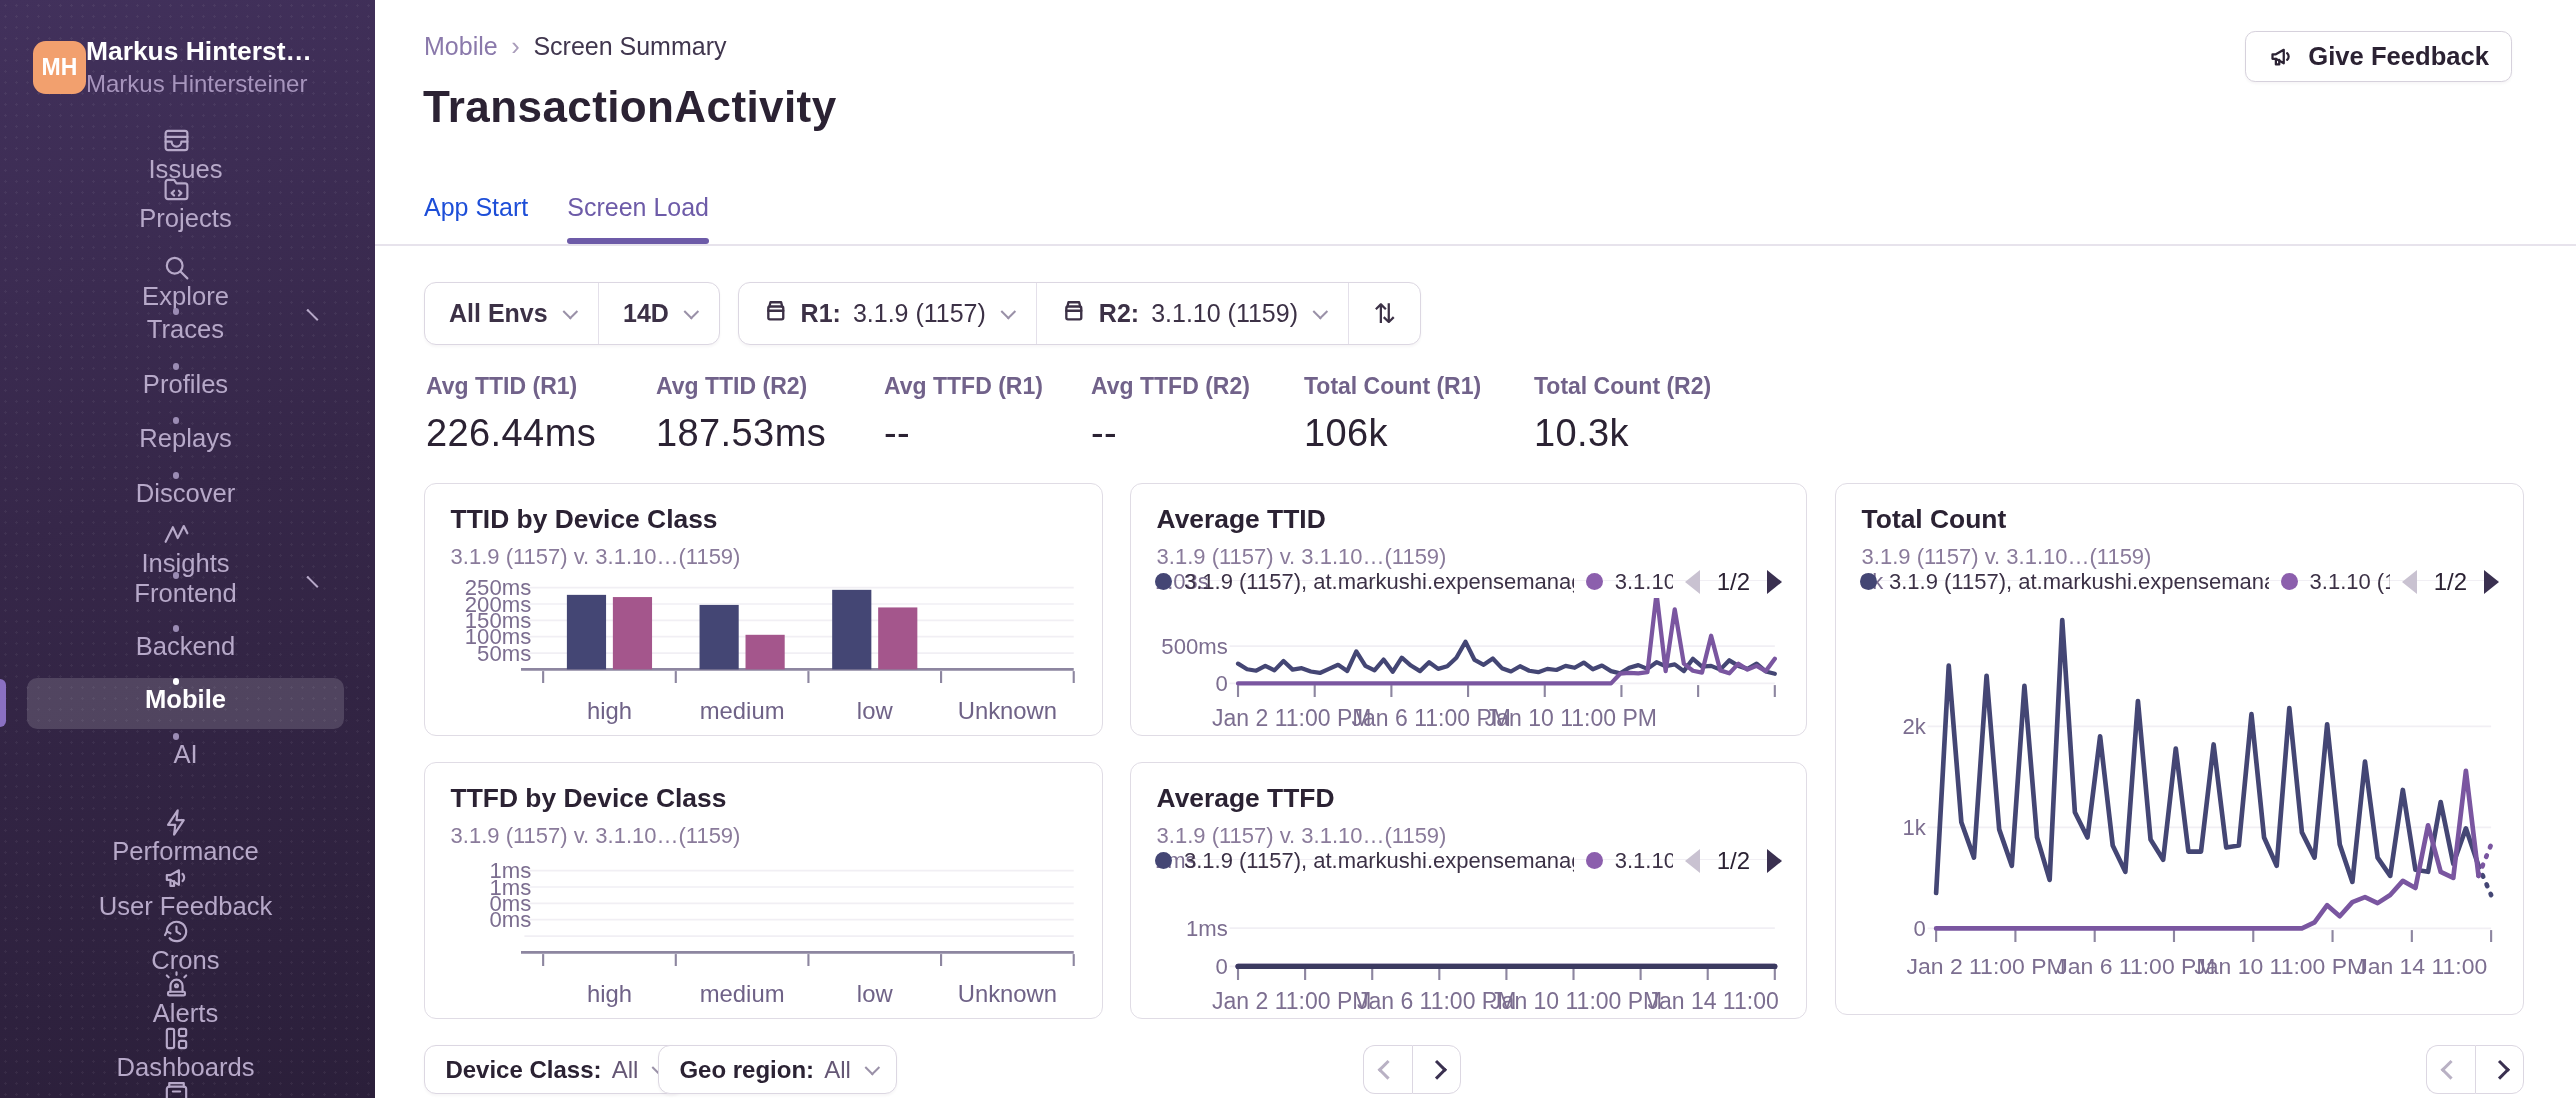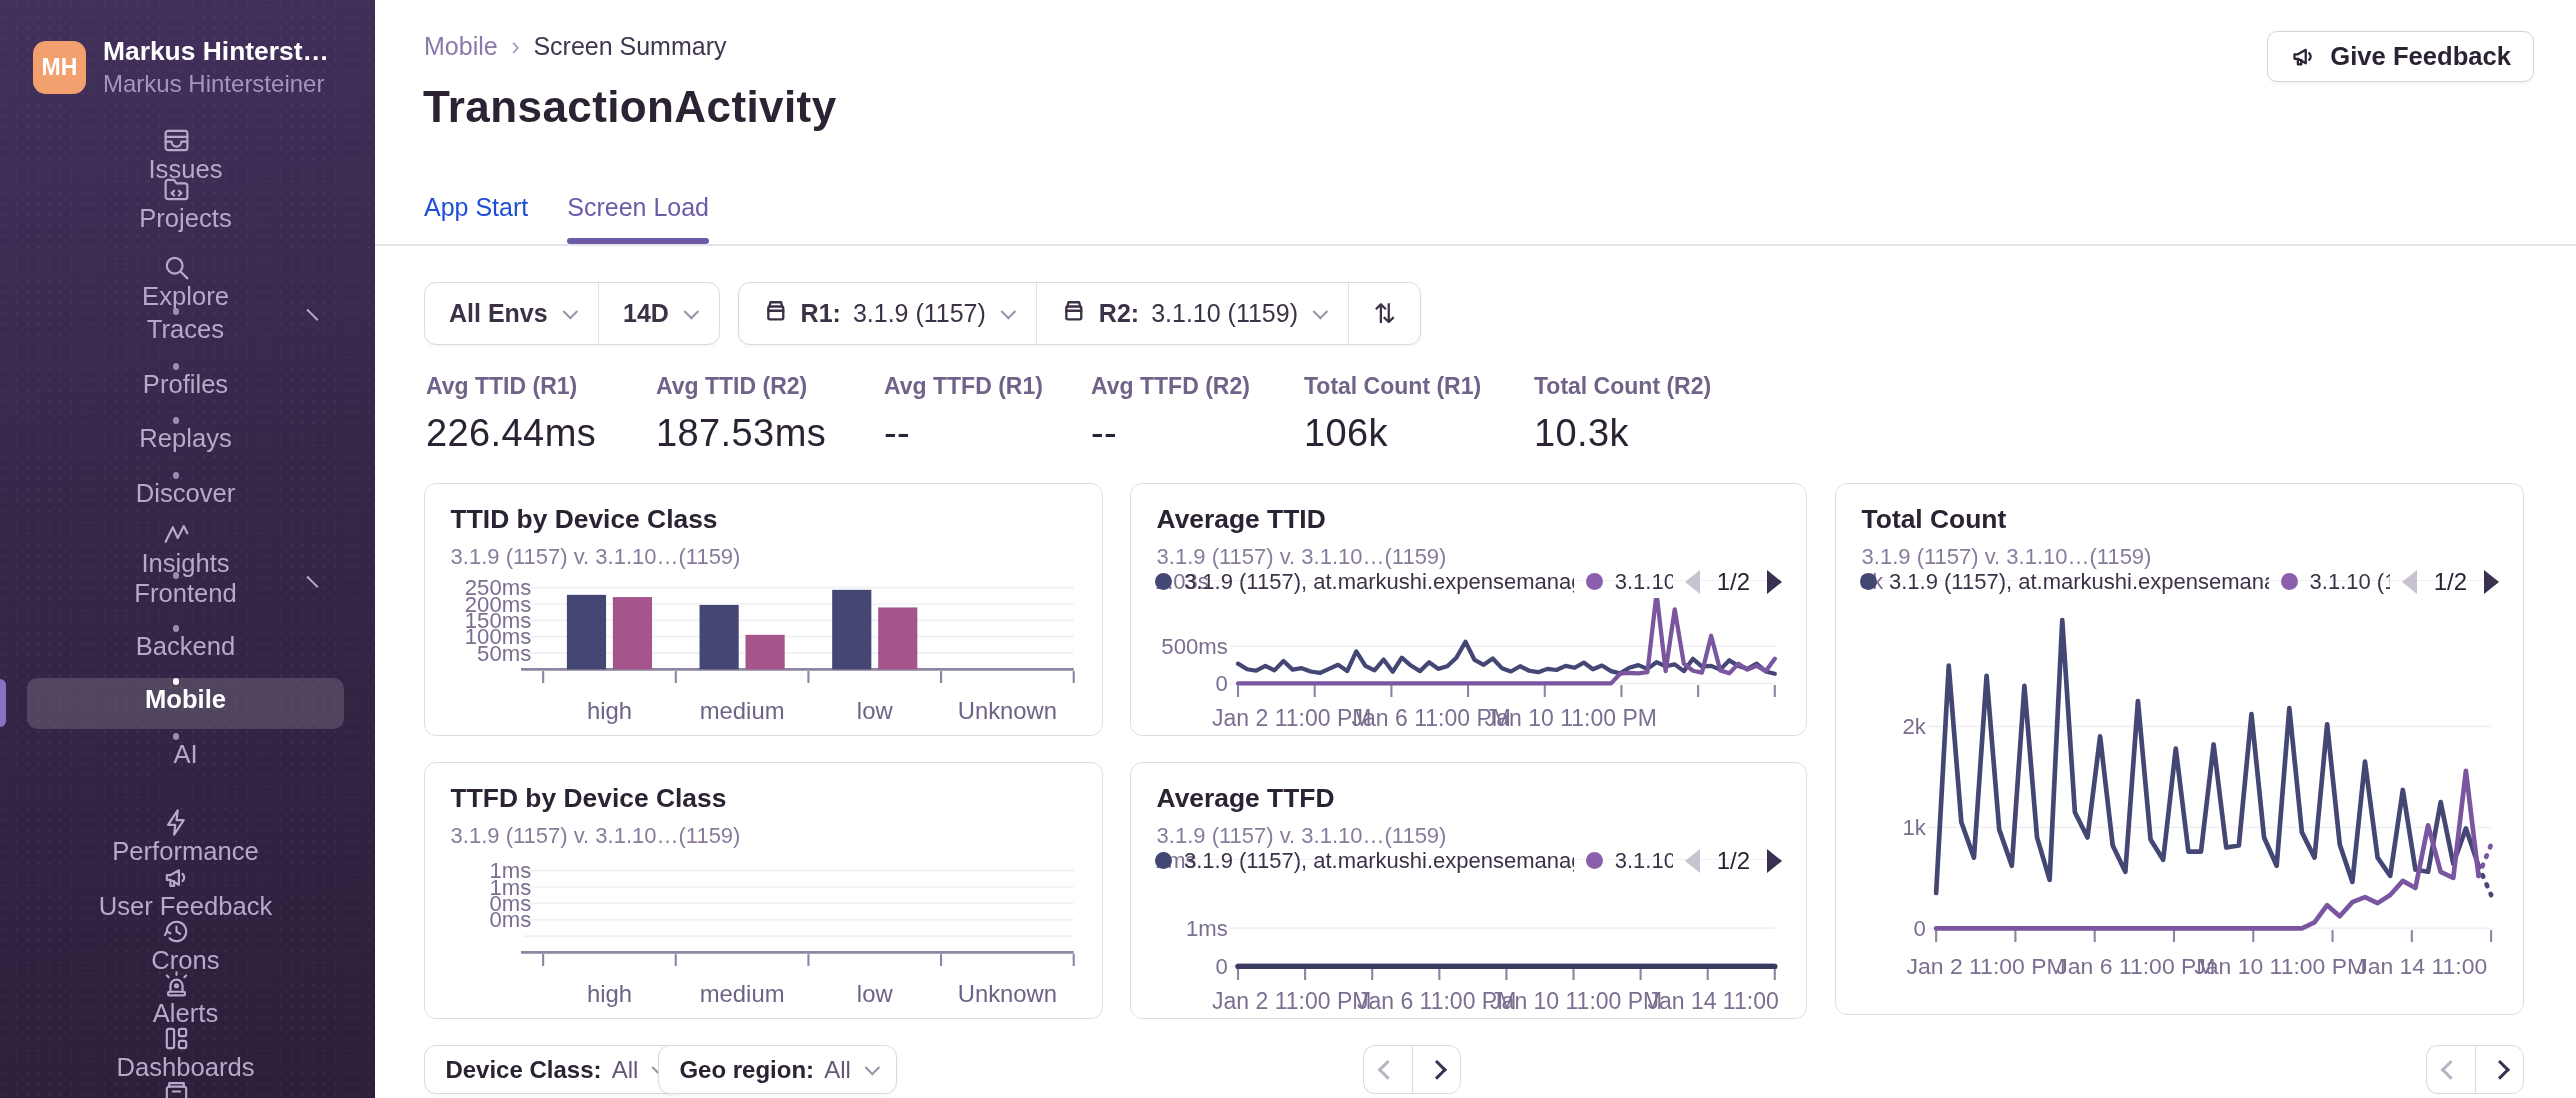--- a/index.html
+++ b/index.html
@@ -6,21 +6,21 @@
   html,body { width:2576px; height:1099px; }
   body { font-family:"Liberation Sans", sans-serif; background:#fff; }
   #app { position:relative; width:2576px; height:1099px; overflow:hidden; background:#fff; }
 
   
   #sidebar { position:absolute; left:0; top:0; width:375px; height:1099px;
     background:linear-gradient(165deg,#42315c 0%,#362749 45%,#2b1f3a 100%); overflow:hidden; }
   #sidebar .texture { position:absolute; inset:0;
     background-image:radial-gradient(rgba(255,255,255,0.05) 1.3px, transparent 1.4px);
     background-size:11px 11px; pointer-events:none; }
-  .sb-user { position:absolute; left:33px; top:36px; display:flex; align-items:center; gap:17px; width:324px; }
+  .sb-user { position:absolute; left:33px; top:36px; display:flex; align-items:center; width:324px; }
   .sb-avatar { width:53px; height:53px; border-radius:12.8px; background:#f2a06e; color:#fff;
     display:flex; align-items:center; justify-content:center; font-size:23px; font-weight:700; flex:none; }
   .sb-user-name { font-size:26.4px; font-weight:700; color:#ffffff; white-space:nowrap; }
   .sb-user-org { font-size:24px; color:#a795bd; margin-top:3.4px; white-space:nowrap; }
   .sb-item { position:absolute; left:27px; width:317px; height:51px; display:flex; align-items:center;
     color:#b7a9c9; font-size:25.6px; border-radius:10.2px;flex-direction:column; }
   .sb-item .ic { width:29px; height:29px; margin-left:17px; margin-right:36px; flex:none; display:flex; align-items:center; justify-content:center; }
   .sb-item .ic svg { width:29px; height:29px; stroke:#b7a9c9; fill:none; stroke-width:1.8; stroke-linecap:round; stroke-linejoin:round; }
   .sb-item.active { background:rgba(255,255,255,0.15); color:#ffffff; font-weight:700; }
   .sb-bullet { width:6.8px; height:6.8px; border-radius:50%; background:#9b8cb4; margin-left:28px; margin-right:47px; flex:none; }
@@ -28,21 +28,21 @@
   .edge-accent { position:absolute; left:0; top:679px; width:6px; height:48px; background:#8a70c2; border-radius:0 6.8px 6.8px 0; }
 
   
   #main { position:absolute; left:375px; top:0; width:2201px; height:1099px; background:#fff; }
   .breadcrumb { position:absolute; left:49px; top:32px; font-size:25px; display:flex; gap:13.6px; align-items:center; }
   .bc-link { color:#8a79ab; }
   .bc-sep { color:#a99cba; font-size:25.6px; }
   .bc-current { color:#40364e; }
   .page-title { position:absolute; left:48px; top:82px; font-size:44px; font-weight:700; color:#2b2233; letter-spacing:0.4px; }
 
-  .feedback-btn { position:absolute; right:42px; top:31px; height:51px; background:#fff;
+  .feedback-btn { position:absolute; right:64px; top:31px; height:51px; background:#fff;
     border:1.7px solid #d6d1dc; border-radius:10.2px; display:flex; align-items:center; gap:13.6px;
     padding:0 22px; font-size:25.6px; font-weight:700; color:#2b2233; box-shadow:0 1.7px 2.6px rgba(40,30,60,0.04); }
   .feedback-btn svg { width:27px; height:27px; stroke:#2b2233; fill:none; stroke-width:2; stroke-linecap:round; stroke-linejoin:round; }
 
   .tabs { position:absolute; left:49px; top:193px; display:flex; gap:39px; font-size:25px; }
   .tab { padding-bottom:22px; color:#1d4ed8; position:relative; }
   .tab.active { color:#6d5ba8; }
   .tab.active:after { content:""; position:absolute; left:0; right:0; bottom:0; height:6px; background:#6d5ba8; border-radius:3.4px; }
   .tabs-border { position:absolute; left:0; top:244px; width:2201px; height:1.7px; background:#e7e3ec; }
 

